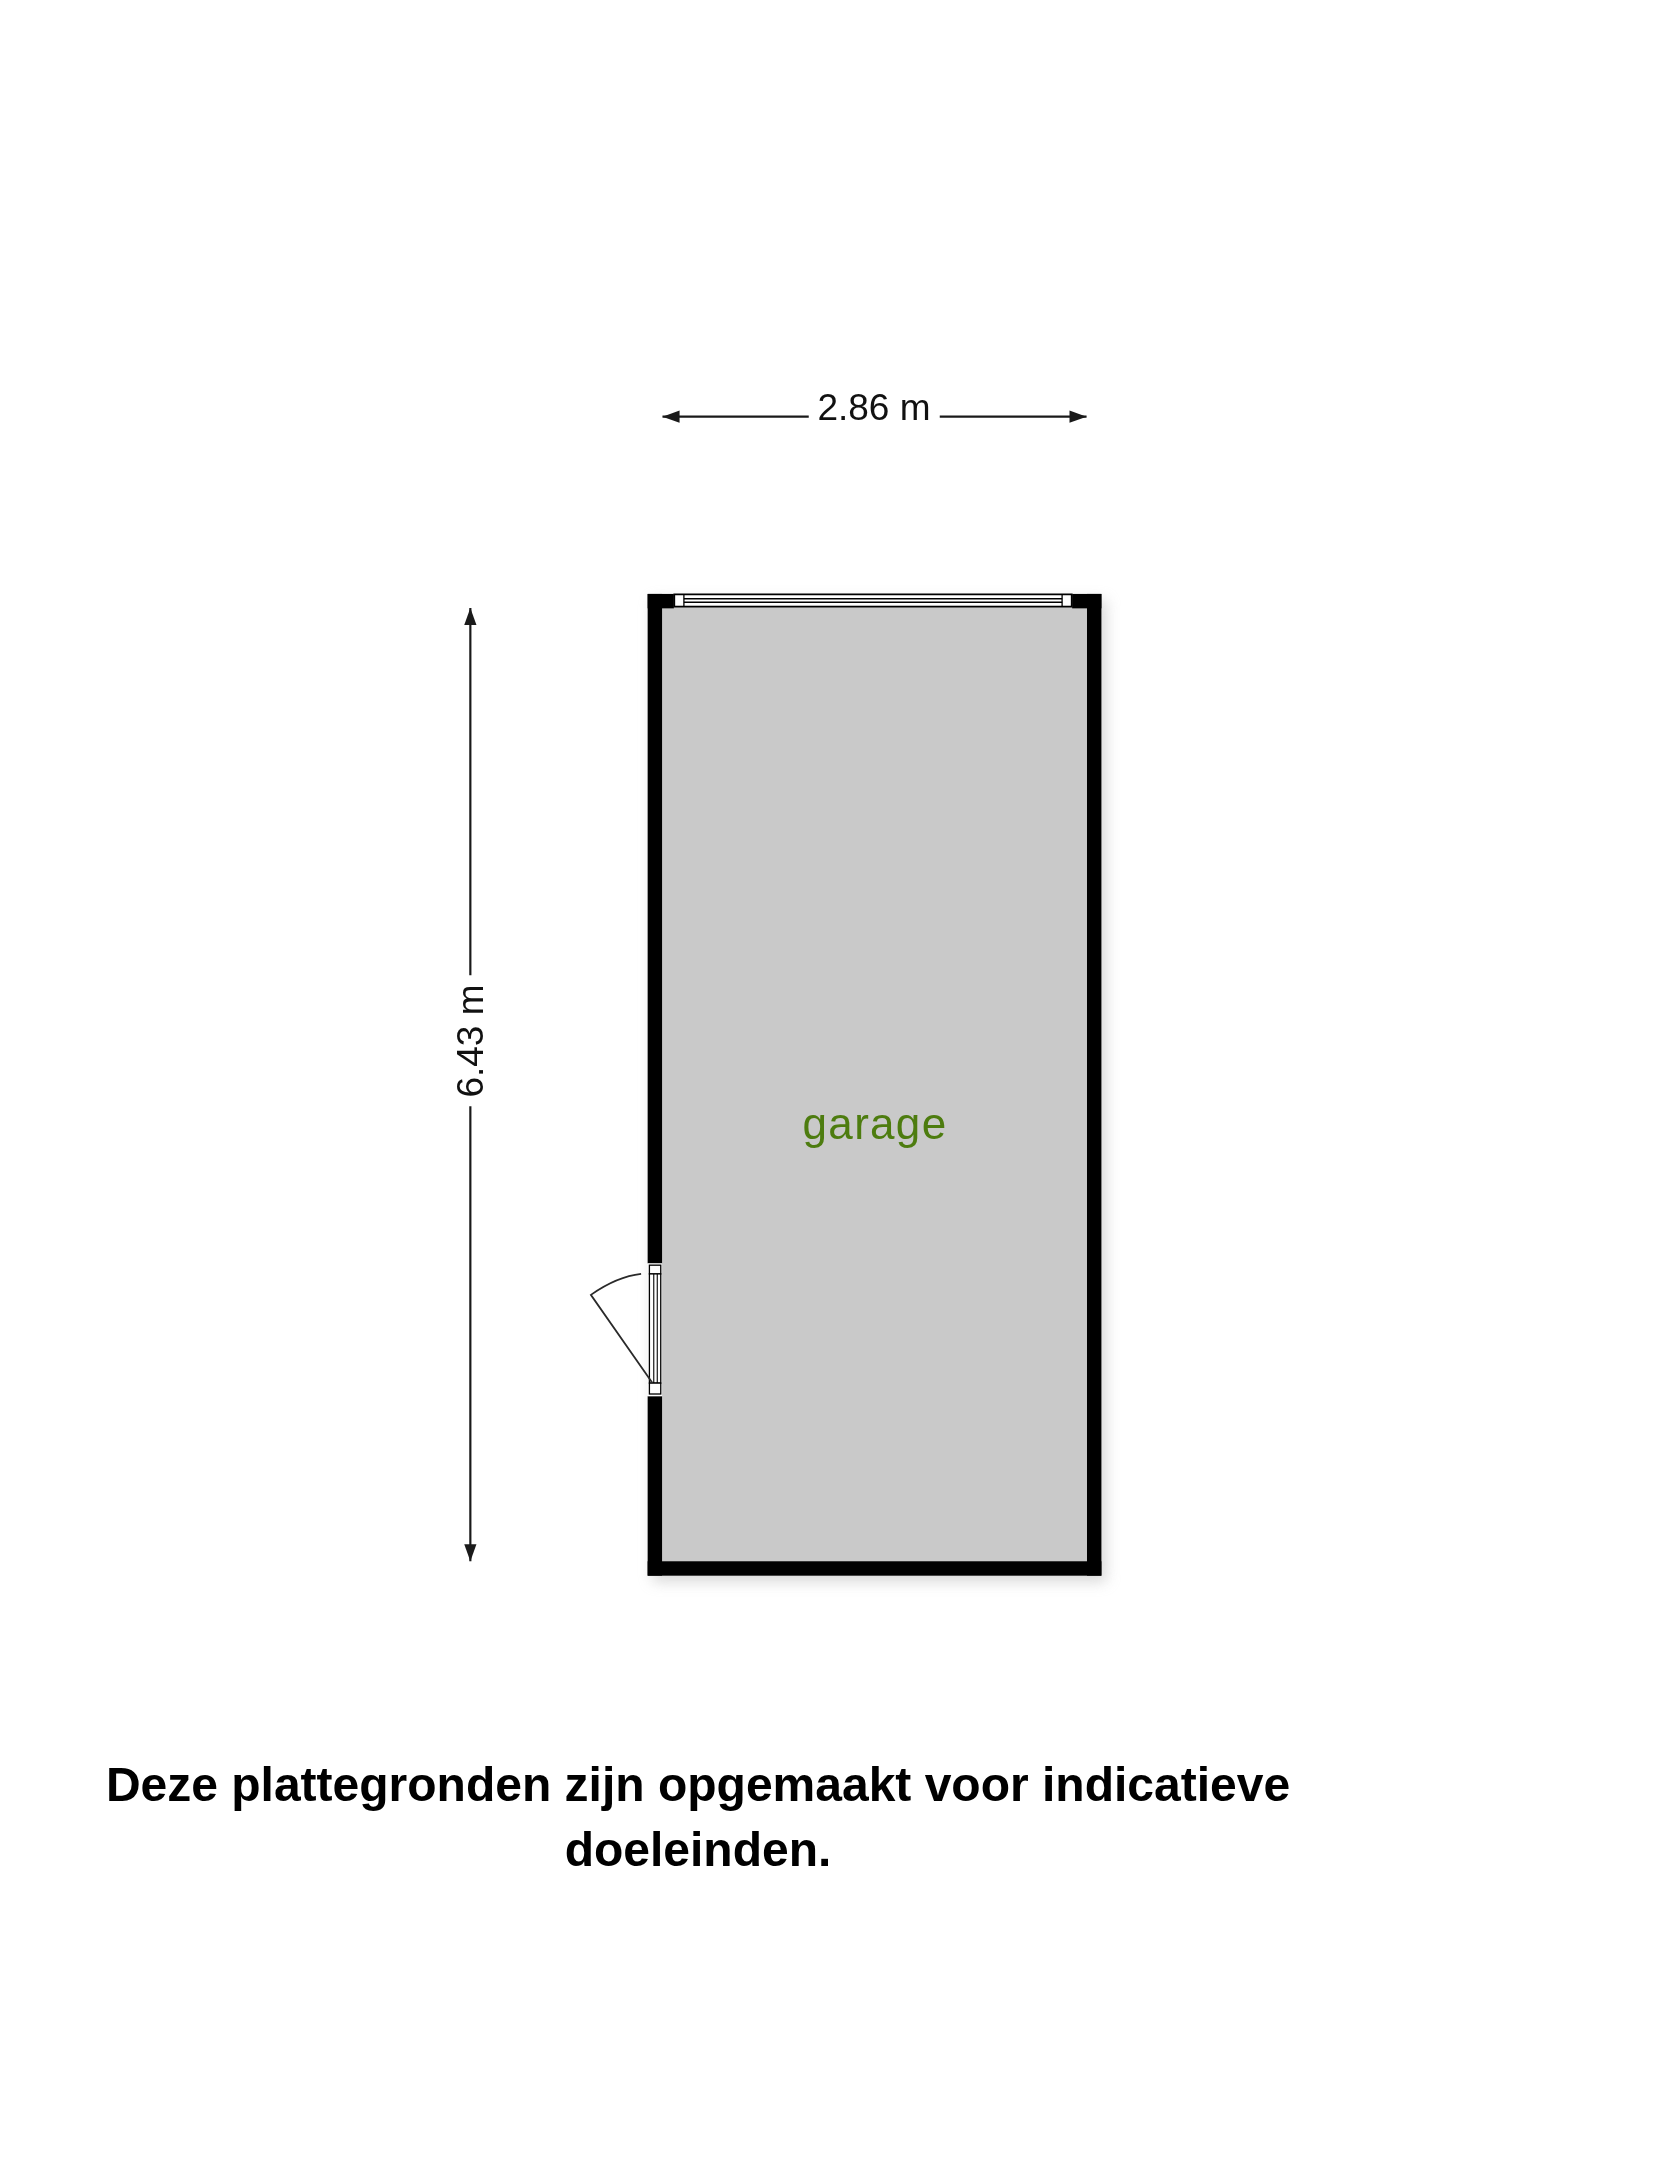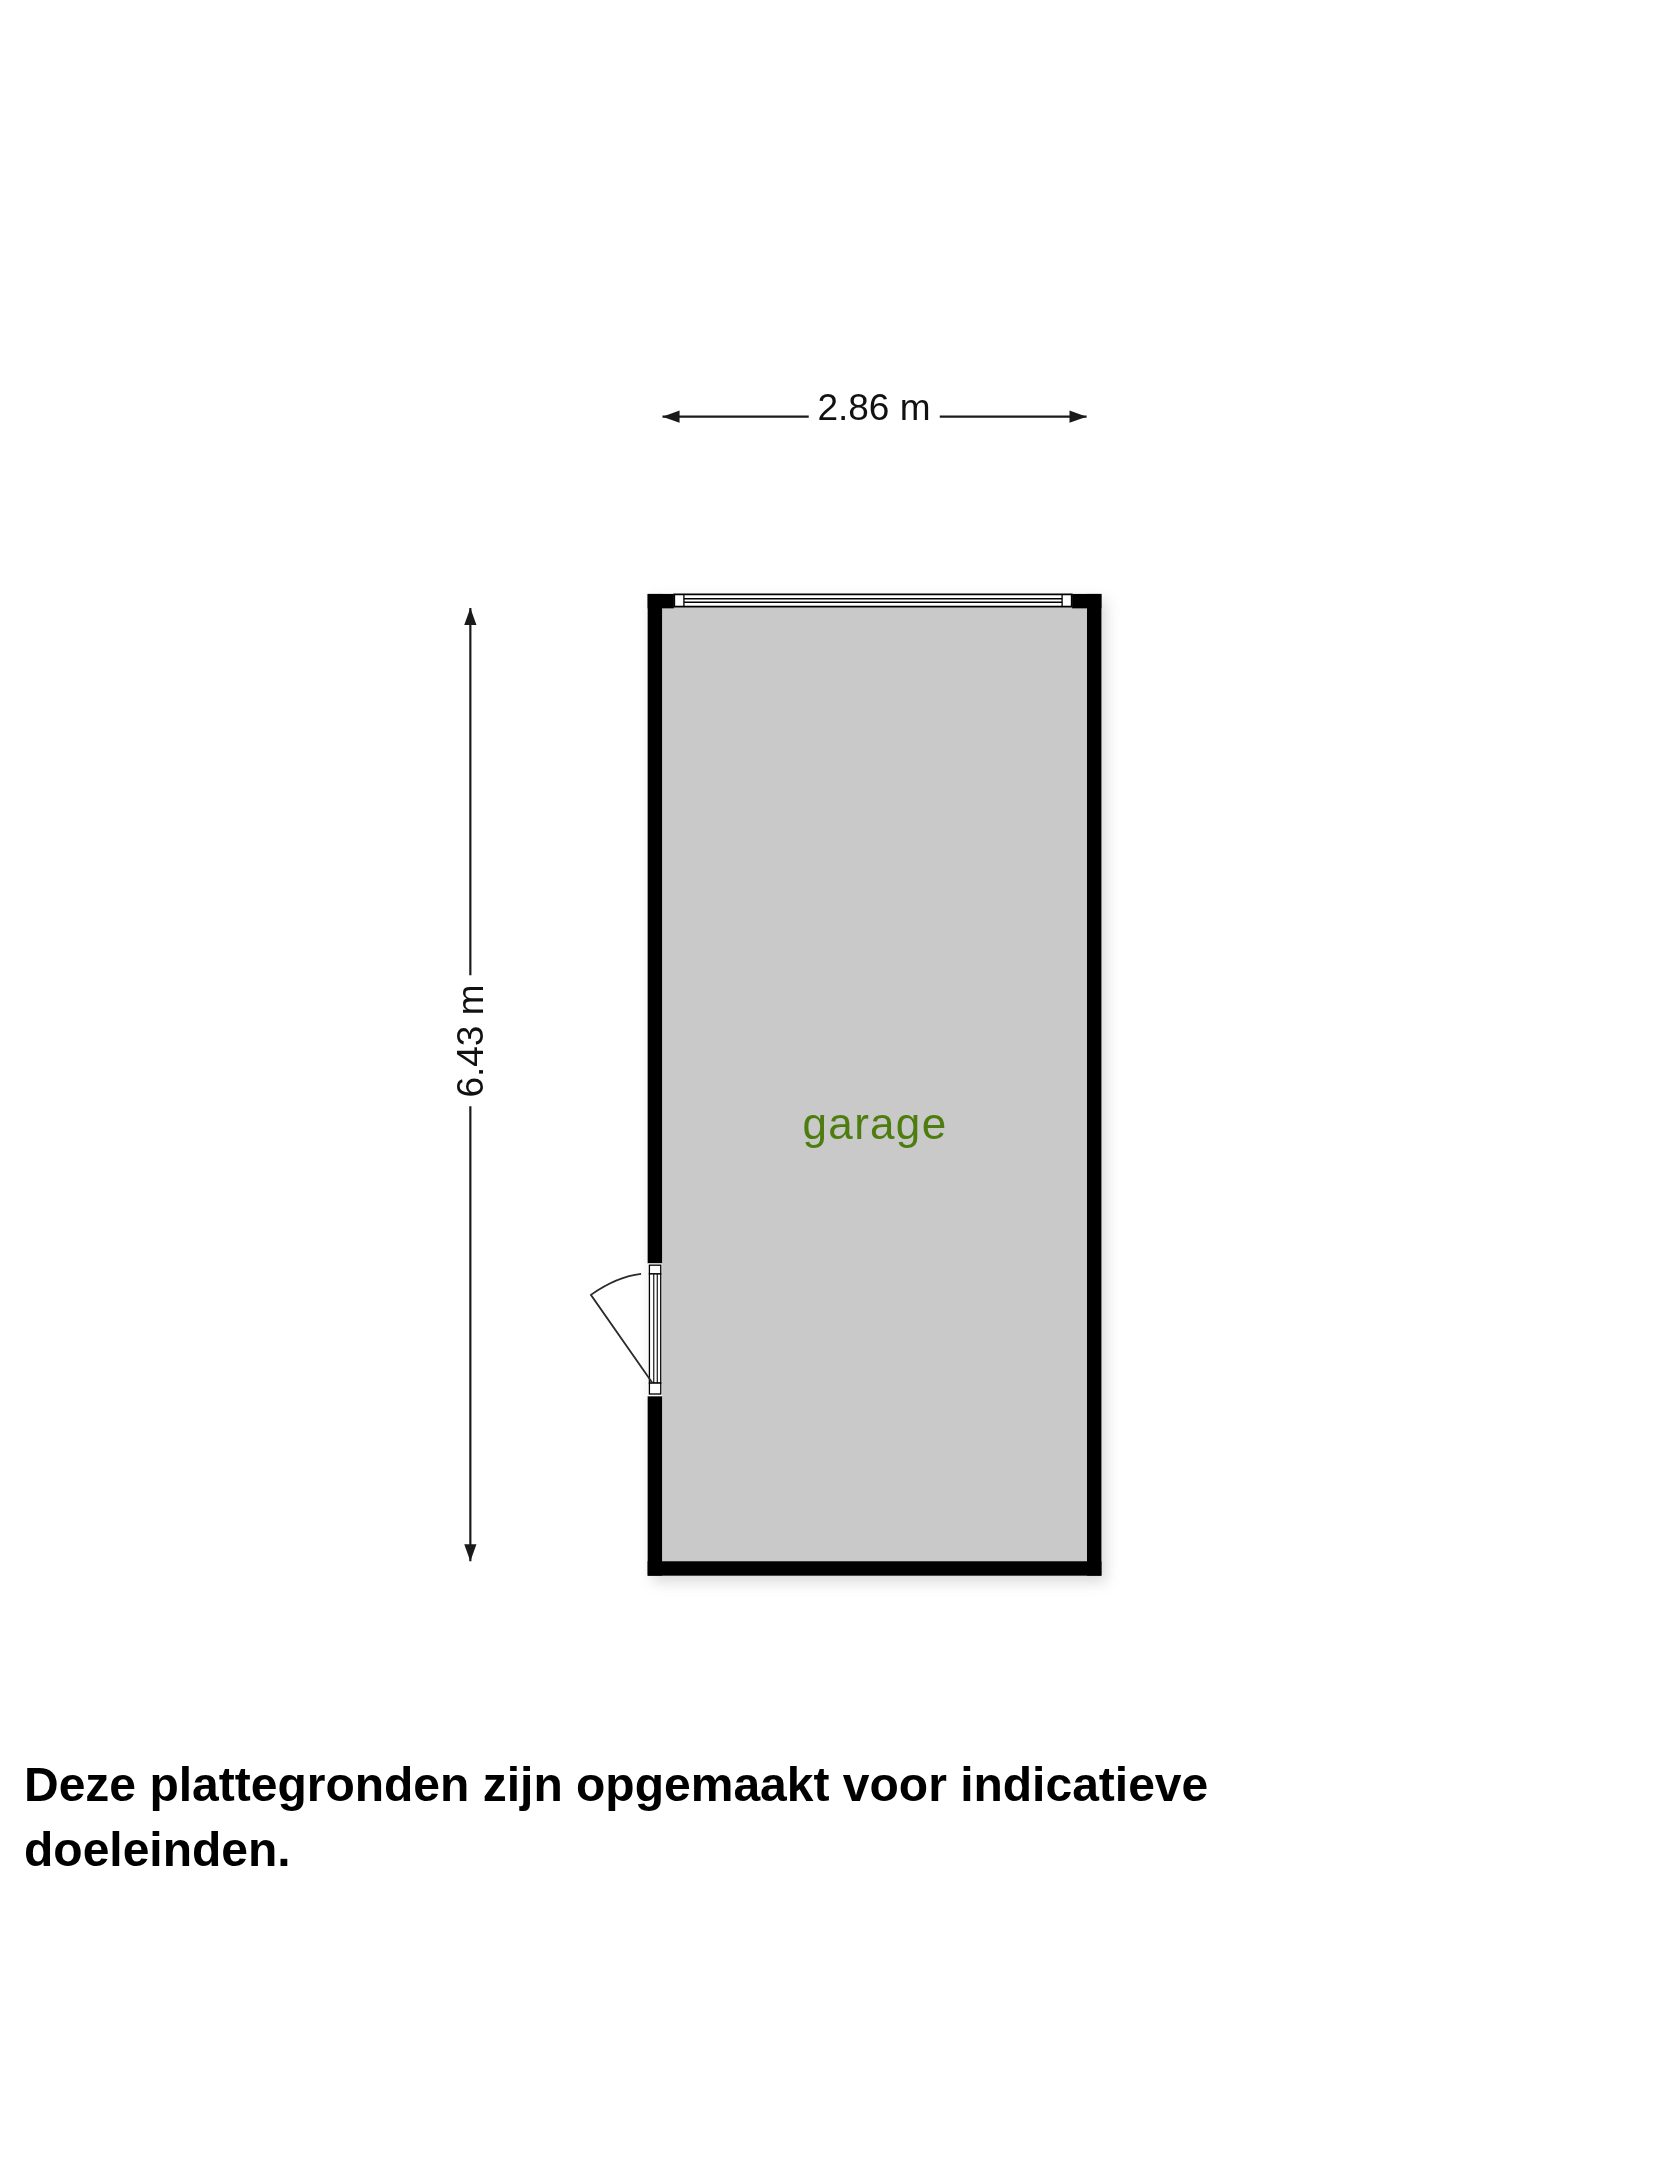--- a/index.html
+++ b/index.html
@@ -49,26 +49,25 @@
     color: #4d7c0f;
     white-space: nowrap;
     line-height: 1;
     margin-top: 34px;
   }
   .disclaimer {
     position: absolute;
     left: 0;
     top: 1752px;
     width: 1396px;
-    text-align: left;
+    text-align: center;
     font-size: 48px;
     font-weight: bold;
     line-height: 65px;
     color: #000000;
-    padding-left: 24px;
   }
 </style>
 </head>
 <body>
 
 <div class="canvas">
 
   <svg class="plan-svg" width="1677" height="2236" viewBox="0 0 3840 5120" xmlns="http://www.w3.org/2000/svg">
 
     <defs>

